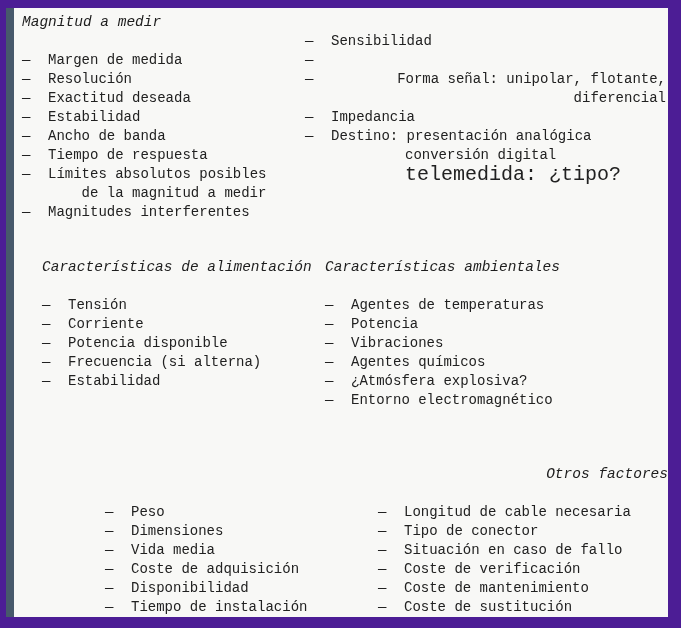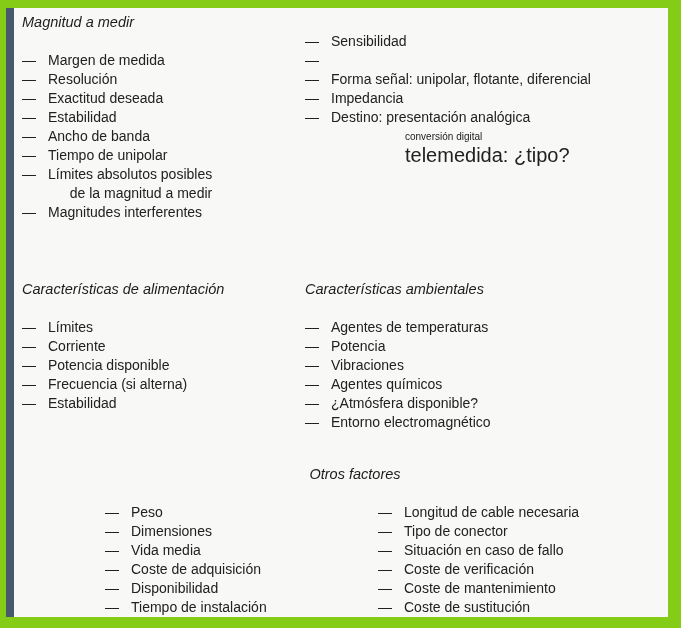--- a/index.html
+++ b/index.html
@@ -1,42 +1,42 @@
 <!DOCTYPE html>
 <html><head>
 <meta charset="utf-8">
 <style>
   html, body { margin: 0; padding: 0; background: #2a2d33; }
   .frame {
     position: relative;
     width: 681px;
     height: 628px;
-    background: #84cc16;
+    background: #4c1d95;
     overflow: hidden;
-    font-family: Liberation Sans, sans-serif;
+    font-family: Liberation Mono, monospace;
   }
   .left-strip {
     position: absolute;
     left: 6px; top: 8px; bottom: 11px;
     width: 8px;
     background: #47596b;
   }
   .paper {
     position: absolute;
     left: 14px; top: 8px; right: 13px; bottom: 11px;
     background: #f8f8f6;
     color: #212121;
   }
   .row {
     position: absolute;
     left: 8px; right: 2px;
     display: flex;
   }
   .row1 { top: 5px; }
-  .row2 { top: 272px; }
+  .row2 { top: 250px; margin-left: 20px; }
   .col1 { width: 283px; flex: none; }
   .col2 { flex: 1; min-width: 0; }
   .sec-title {
     margin: 0;
     font-size: 14.5px;
     line-height: 19px;
     font-style: italic;
     font-weight: normal;
     color: #1d1d1d;
   }
@@ -47,21 +47,21 @@
     font-size: 14px;
     line-height: 19px;
   }
   .li { display: flex; }
   .dash { width: 26px; flex: none; }
   .txt { white-space: pre-line; text-align: right; }
   .subline { margin-left: 100px; }
   .otros-title {
     position: absolute;
     top: 457px; left: 0; right: 0;
-    text-align: center;
+    text-align: right;
     padding-left: 28px;
     font-size: 14.5px;
     line-height: 19px;
     font-style: italic;
     color: #1d1d1d;
   }
   .otros-lists {
     position: absolute;
     top: 495px; left: 91px; right: 0;
     display: flex;
@@ -96,21 +96,21 @@
           <li class="li">
               <span class="dash">—</span>
               <span class="txt">Estabilidad</span>
             </li>
           <li class="li">
               <span class="dash">—</span>
               <span class="txt">Ancho de banda</span>
             </li>
           <li class="li">
               <span class="dash">—</span>
-              <span class="txt">Tiempo de unipolar</span>
+              <span class="txt">Tiempo de respuesta</span>
             </li>
           <li class="li">
               <span class="dash">—</span>
               <span class="txt">Límites absolutos posibles
 de la magnitud a medir</span>
             </li>
           <li class="li">
               <span class="dash">—</span>
               <span class="txt">Magnitudes interferentes</span>
             </li>
@@ -131,32 +131,32 @@
             </li>
           <li class="li">
               <span class="dash">—</span>
               <span class="txt">Impedancia</span>
             </li>
           <li class="li">
               <span class="dash">—</span>
               <span class="txt">Destino: presentación analógica</span>
             </li>
         </ul>
-        <div class="subline" style="font-size:10px; line-height:19px;">conversión digital</div>
+        <div class="subline" style="font-size:14px; line-height:19px;">conversión digital</div>
         <div class="subline" style="font-size:20px; line-height:19px;">telemedida: ¿tipo?</div>
       </section>
     </div>
 
     <div class="row row2">
       <section class="col1">
         <h3 class="sec-title">Características de alimentación</h3>
         <ul class="list">
           <li class="li">
               <span class="dash">—</span>
-              <span class="txt">Límites</span>
+              <span class="txt">Tensión</span>
             </li>
           <li class="li">
               <span class="dash">—</span>
               <span class="txt">Corriente</span>
             </li>
           <li class="li">
               <span class="dash">—</span>
               <span class="txt">Potencia disponible</span>
             </li>
           <li class="li">
@@ -183,21 +183,21 @@
           <li class="li">
               <span class="dash">—</span>
               <span class="txt">Vibraciones</span>
             </li>
           <li class="li">
               <span class="dash">—</span>
               <span class="txt">Agentes químicos</span>
             </li>
           <li class="li">
               <span class="dash">—</span>
-              <span class="txt">¿Atmósfera disponible?</span>
+              <span class="txt">¿Atmósfera explosiva?</span>
             </li>
           <li class="li">
               <span class="dash">—</span>
               <span class="txt">Entorno electromagnético</span>
             </li>
         </ul>
       </section>
     </div>
 
     <div class="otros-title">Otros factores</div>

